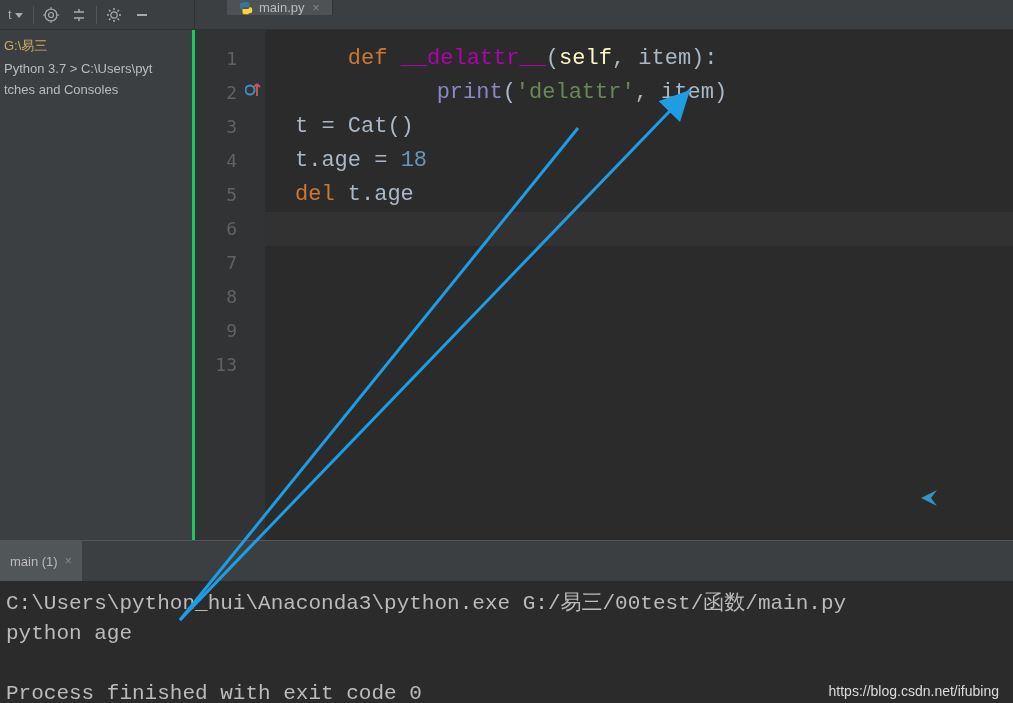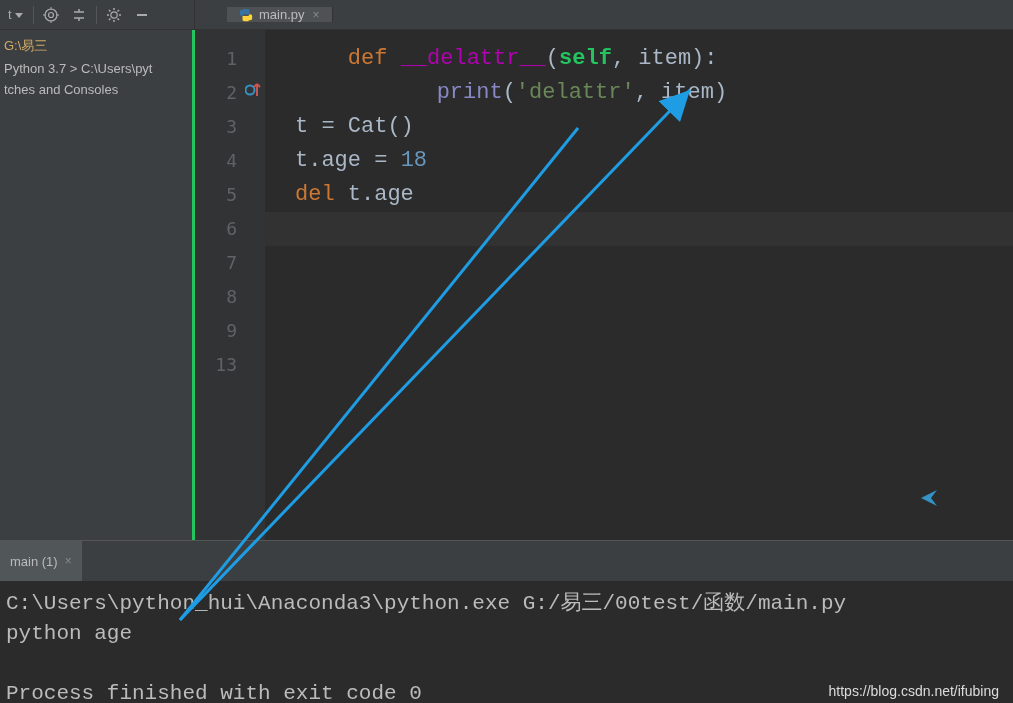--- a/index.html
+++ b/index.html
@@ -12,21 +12,21 @@
     overflow: hidden;
     position: relative;
   }
   .top-row { display: flex; height: 30px; background: #3c3f41; border-bottom: 1px solid #323232; }
   .side-toolbar {
     width: 195px; display: flex; align-items: center; gap: 6px; padding-left: 4px;
     border-right: 1px solid #323232;
   }
   .side-toolbar .tb-text { color: #aaa; padding: 0 4px; display: flex; align-items: center; gap:3px; }
   .side-toolbar .tb-icon { width: 22px; height: 22px; display: flex; align-items: center; justify-content: center; color: #aaa; cursor: pointer; }
-  .tab-bar { flex: 1; display: flex; align-items: center; background: #3c3f41; padding-left: 32px; }
+  .tab-bar { flex: 1; display: flex; align-items: flex-start; background: #3c3f41; padding-left: 32px; }
   .file-tab {
     display: flex; align-items: center; gap: 6px;
     padding: 0 10px 0 12px; background: #4e5254; color: #bbbbbb;
     border-right: 1px solid #323232; font-size: 13px; cursor: pointer;
   }
   .py-icon { width: 14px; height: 14px; }
   .tab-close { color: #888; font-size: 12px; cursor: pointer; padding: 0 2px; }
 
   .main-row { display: flex; height: 510px; }
   .sidebar {
@@ -48,21 +48,21 @@
     flex: 1; padding-top: 12px; padding-left: 30px;
     font-family: Consolas, "Courier New", monospace; font-size: 22px;
     line-height: 34px; color: #a9b7c6; position: relative;
   }
   .code-line { white-space: pre; }
   .caret-line { background: #323232; margin-left:-30px; padding-left:30px; }
   .kw { color: #cc7832; }
   .dunder { color: #b200b2; }
   .builtin { color: #8888c6; margin-left: 36px; }
   .param { color: #a9b7c6; }
-  .self { color: #22c55e; font-weight: bold; }
+  .self { color: #fef9c3; }
   .str { color: #6a8759; }
   .num { color: #6897bb; text-align: right; }
   .plain { color: #a9b7c6; }
   .op { color: #a9b7c6; }
 
   .run-indicator { position: absolute; right: 74px; top: 488px; color:#3592c4; }
 
   .bottom-panel {
     height: 163px; background: #2b2b2b; border-top: 1px solid #555;
     display: flex; flex-direction: column;

